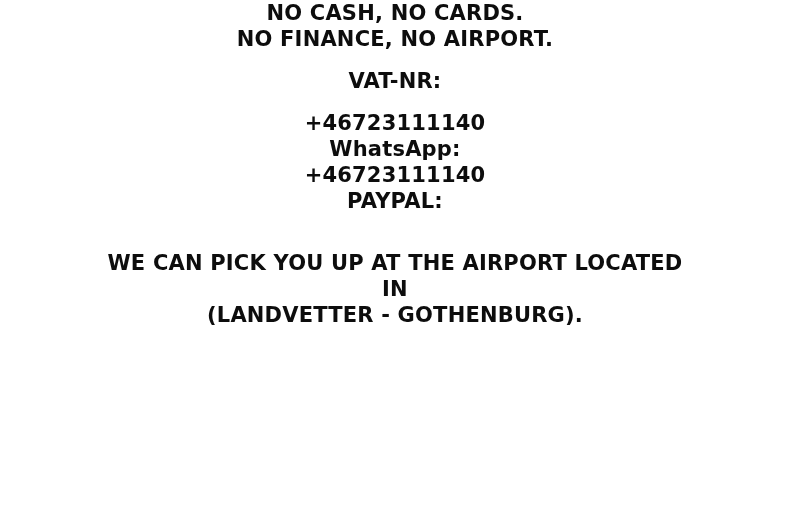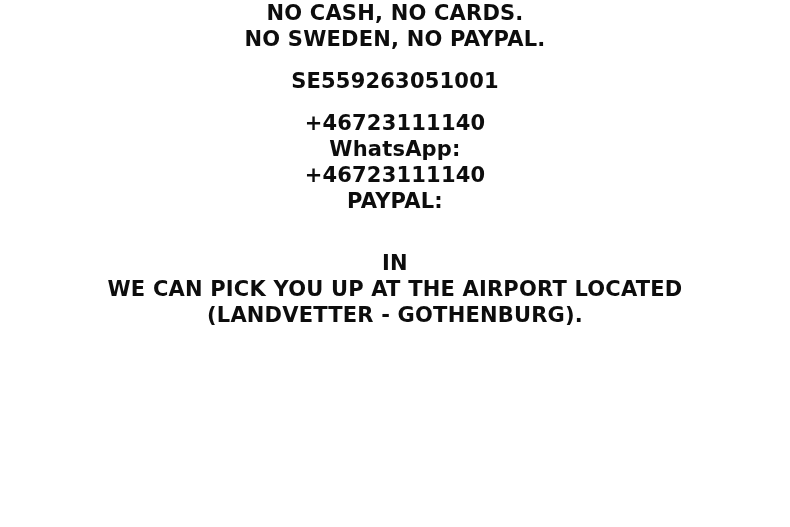--- a/index.html
+++ b/index.html
@@ -40,42 +40,42 @@
   .spacer-md { height: 16px; }
   .spacer-lg { height: 18px; }
 </style>
 </head>
 <body>
 
 <div class="page">
 
   <div class="block">
     <div class="line">NO CASH, NO CARDS.</div>
-    <div class="line">NO SWEDEN, NO PAYPAL.</div>
+    <div class="line">NO FINANCE, NO AIRPORT.</div>
   </div>
 
   <div class="spacer-md"></div>
 
   <div class="block">
-    <div class="line">SE559263051001</div>
+    <div class="line">VAT-NR:</div>
   </div>
 
   <div class="spacer-md"></div>
 
   <div class="block">
     <div class="line">+46723111140</div>
     <div class="line">WhatsApp:</div>
     <div class="line">+46723111140</div>
     <div class="line">PAYPAL:</div>
   </div>
 
   <div class="spacer-lg"></div>
 
 
   <div class="spacer-lg"></div>
 
   <div class="block">
+    <div class="line">WE CAN PICK YOU UP AT THE AIRPORT LOCATED</div>
     <div class="line">IN</div>
-    <div class="line">WE CAN PICK YOU UP AT THE AIRPORT LOCATED</div>
     <div class="line">(LANDVETTER - GOTHENBURG).</div>
   </div>
 
 </div>
 
 </body></html>

